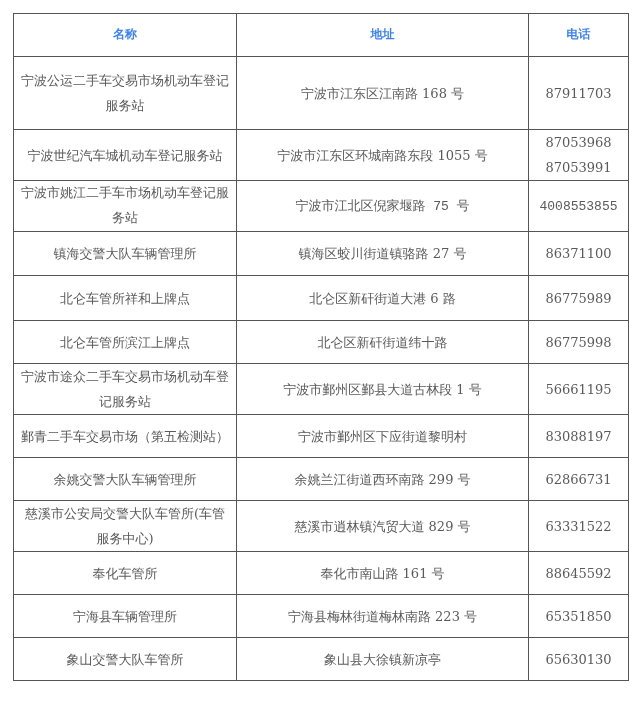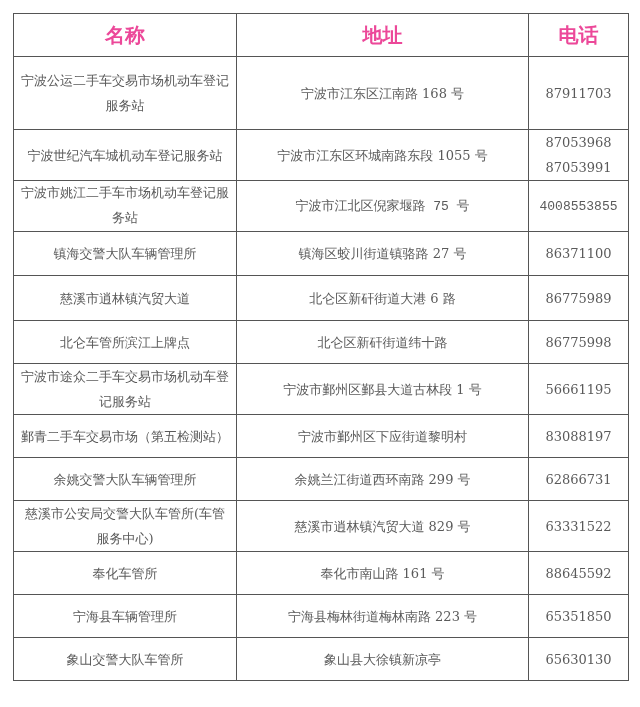--- a/index.html
+++ b/index.html
@@ -11,22 +11,22 @@
   }
   table.registry col.c1 { width: 223px; }
   table.registry col.c2 { width: 292px; }
   table.registry col.c3 { width: 100px; }
   table.registry th, table.registry td {
     border: 1.5px solid #555;
     text-align: center; vertical-align: middle;
     padding: 0 6px; line-height: 25px;
   }
   table.registry th {
-    font-family: Liberation Sans, sans-serif;
-    font-weight: bold; font-size: 20px; color: #ec4899; height: 42px;
+    font-family: Liberation Mono, monospace;
+    font-weight: bold; font-size: 12px; color: #3b82f6; height: 42px;
   }
   table.registry td { font-size: 13px; color: #5a5a5a; }
   td.phone { font-size: 13px; margin-left: 28px; }
   .phone-line { display: block; }
 </style>
 </head>
 <body>
 
 <table class="registry">
   <colgroup>
@@ -65,21 +65,21 @@
         </td>
       </tr>
       <tr style="height: 44px;">
         <td>镇海交警大队车辆管理所</td>
         <td>镇海区蛟川街道镇骆路 27 号</td>
         <td class="phone">
           <span class="phone-line">86371100</span>
         </td>
       </tr>
       <tr style="height: 45px;">
-        <td>慈溪市逍林镇汽贸大道</td>
+        <td>北仑车管所祥和上牌点</td>
         <td>北仑区新矸街道大港 6 路</td>
         <td class="phone">
           <span class="phone-line">86775989</span>
         </td>
       </tr>
       <tr style="height: 43px;">
         <td>北仑车管所滨江上牌点</td>
         <td>北仑区新矸街道纬十路</td>
         <td class="phone">
           <span class="phone-line">86775998</span>

